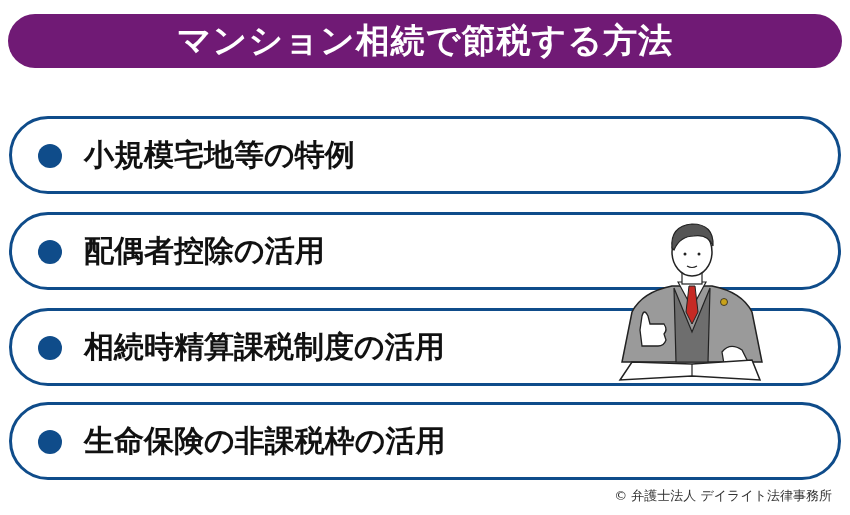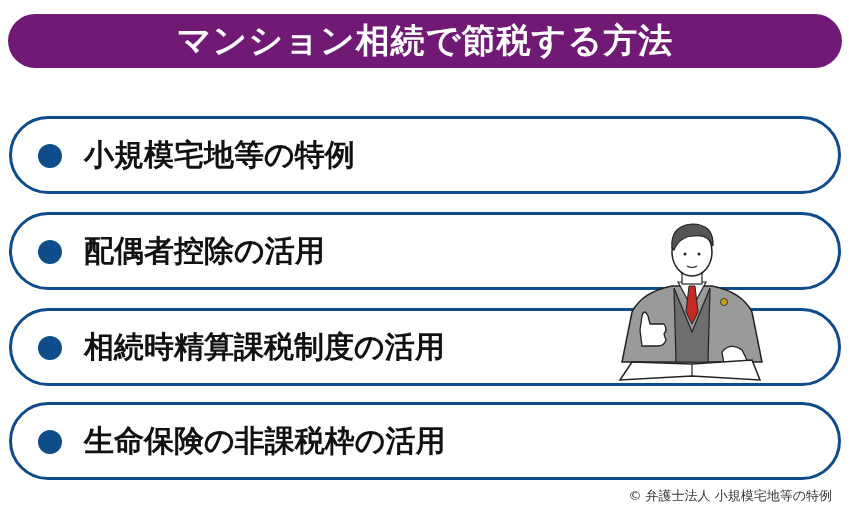--- a/index.html
+++ b/index.html
@@ -66,13 +66,13 @@
   <path d="M75 54 Q80 57 85 54" fill="none" stroke="#222" stroke-width="1.2"></path>
 
   <path d="M28 118 L30 104 Q32 96 36 104 L38 112 L52 112 Q56 118 52 122 L54 128 Q52 134 46 134 L30 134 Z" fill="#ffffff" stroke="#222" stroke-width="1.3"></path>
 
   <path d="M110 140 Q118 130 130 138 L136 150 L112 152 Z" fill="#ffffff" stroke="#222" stroke-width="1.3"></path>
 
   <path d="M8 168 L20 150 L80 152 L140 148 L148 168 L80 164 Z" fill="#ffffff" stroke="#222" stroke-width="1.5"></path>
   <path d="M80 152 L80 164" stroke="#222" stroke-width="1.2"></path>
 </svg>
 
-<div class="copyright">© 弁護士法人 小規模宅地等の特例</div>
+<div class="copyright">© 弁護士法人 デイライト法律事務所</div>
 
 </body></html>

